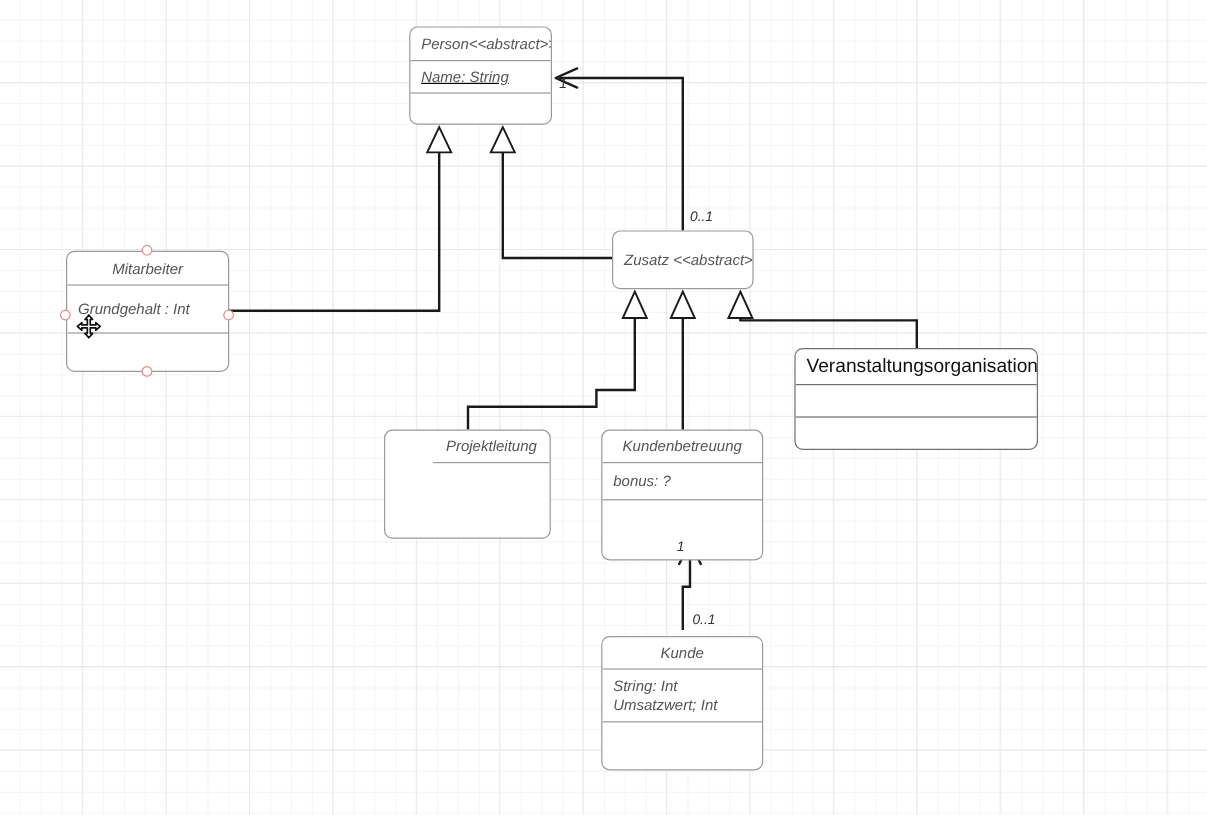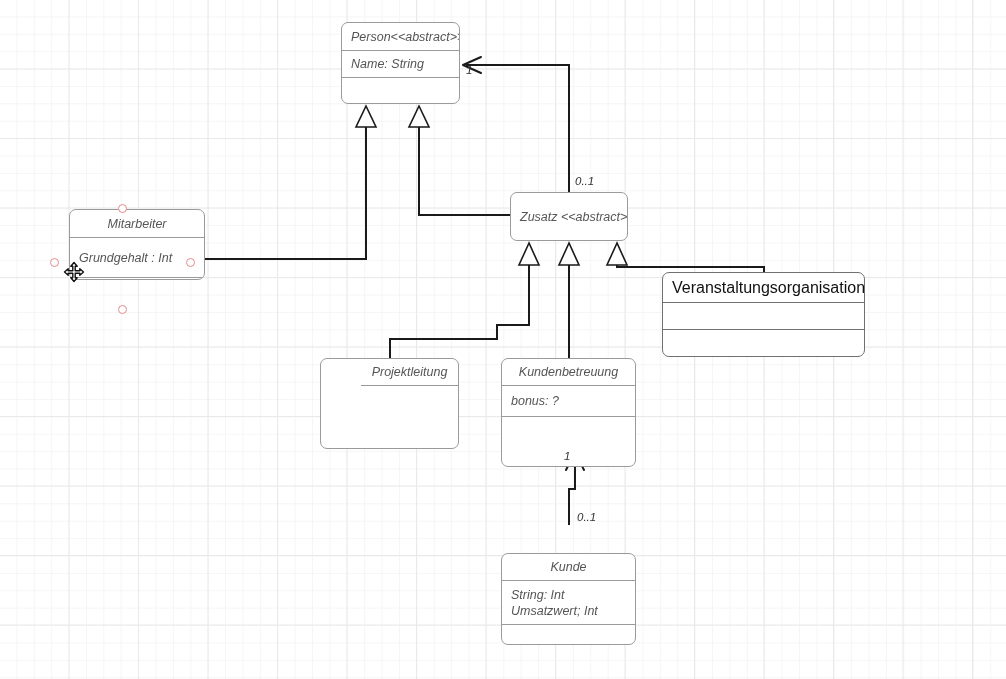--- a/index.html
+++ b/index.html
@@ -146,43 +146,43 @@
     <g>
       <path d="M 569 525 L 569 489 L 575 489 L 575 455" fill="none" stroke="#1a1a1a" stroke-width="2"></path>
       <path d="M 566 470 L 575 452 L 584 470" fill="none" stroke="#1a1a1a" stroke-width="2" stroke-linecap="round" stroke-linejoin="round"></path>
     </g>
   </svg>
 
   <div class="uml-class" style="left:341px; top:22px; width:119px; height:82px;">
     <div class="compartment" style="height:28px;">
       <div class="cname">Person&lt;&lt;abstract&gt;&gt;</div>
     </div>
-    <div class="compartment" style="height:27px;">
+    <div class="compartment" style="height:27px;text-decoration:underline;">
       <div class="attr">Name: String</div>
     </div>
     <div class="compartment" style="height:27px;"></div>
   </div>
 
-  <div class="uml-class" style="left:69px; top:209px; width:136px; height:71px;">
+  <div class="uml-class" style="left:55px; top:209px; width:136px; height:101px;">
     <div class="compartment" style="height:28px;">
       <div class="cname">Mitarbeiter</div>
     </div>
     <div class="compartment" style="height:40px;">
       <div class="attr">Grundgehalt : Int</div>
     </div>
     <div class="compartment" style="height:33px;"></div>
   </div>
 
   <div class="uml-class" style="left:510px; top:192px; width:118px; height:49px;">
     <div class="compartment" style="height:47px;">
       <div class="cname">Zusatz &lt;&lt;abstract&gt;&gt;</div>
     </div>
   </div>
 
-  <div class="uml-class plain" style="left:662px; top:272px; width:203px; height:85px;">
+  <div class="uml-class plain" style="left:662px; top:290px; width:203px; height:85px;">
     <div class="compartment" style="height:30px;">
       <div class="cname">Veranstaltungsorganisation</div>
     </div>
     <div class="compartment" style="height:27px;"></div>
     <div class="compartment" style="height:26px;"></div>
   </div>
 
   <div class="uml-class" style="left:320px; top:358px; width:139px; height:91px;padding-left:40px;">
     <div class="compartment" style="height:27px;">
       <div class="cname">Projektleitung</div>
@@ -193,21 +193,21 @@
   <div class="uml-class" style="left:501px; top:358px; width:135px; height:109px;">
     <div class="compartment" style="height:27px;">
       <div class="cname">Kundenbetreuung</div>
     </div>
     <div class="compartment" style="height:31px;justify-content:center;">
       <div class="attr">bonus: ?</div>
     </div>
     <div class="compartment" style="height:31px;"></div>
   </div>
 
-  <div class="uml-class" style="left:501px; top:553px; width:135px; height:92px;">
+  <div class="uml-class" style="left:501px; top:530px; width:135px; height:112px;">
     <div class="compartment" style="height:27px;">
       <div class="cname">Kunde</div>
     </div>
     <div class="compartment" style="height:44px;">
       <div class="attr">String: Int</div>
       <div class="attr">Umsatzwert; Int</div>
     </div>
     <div class="compartment" style="height:29px;"></div>
   </div>
 

